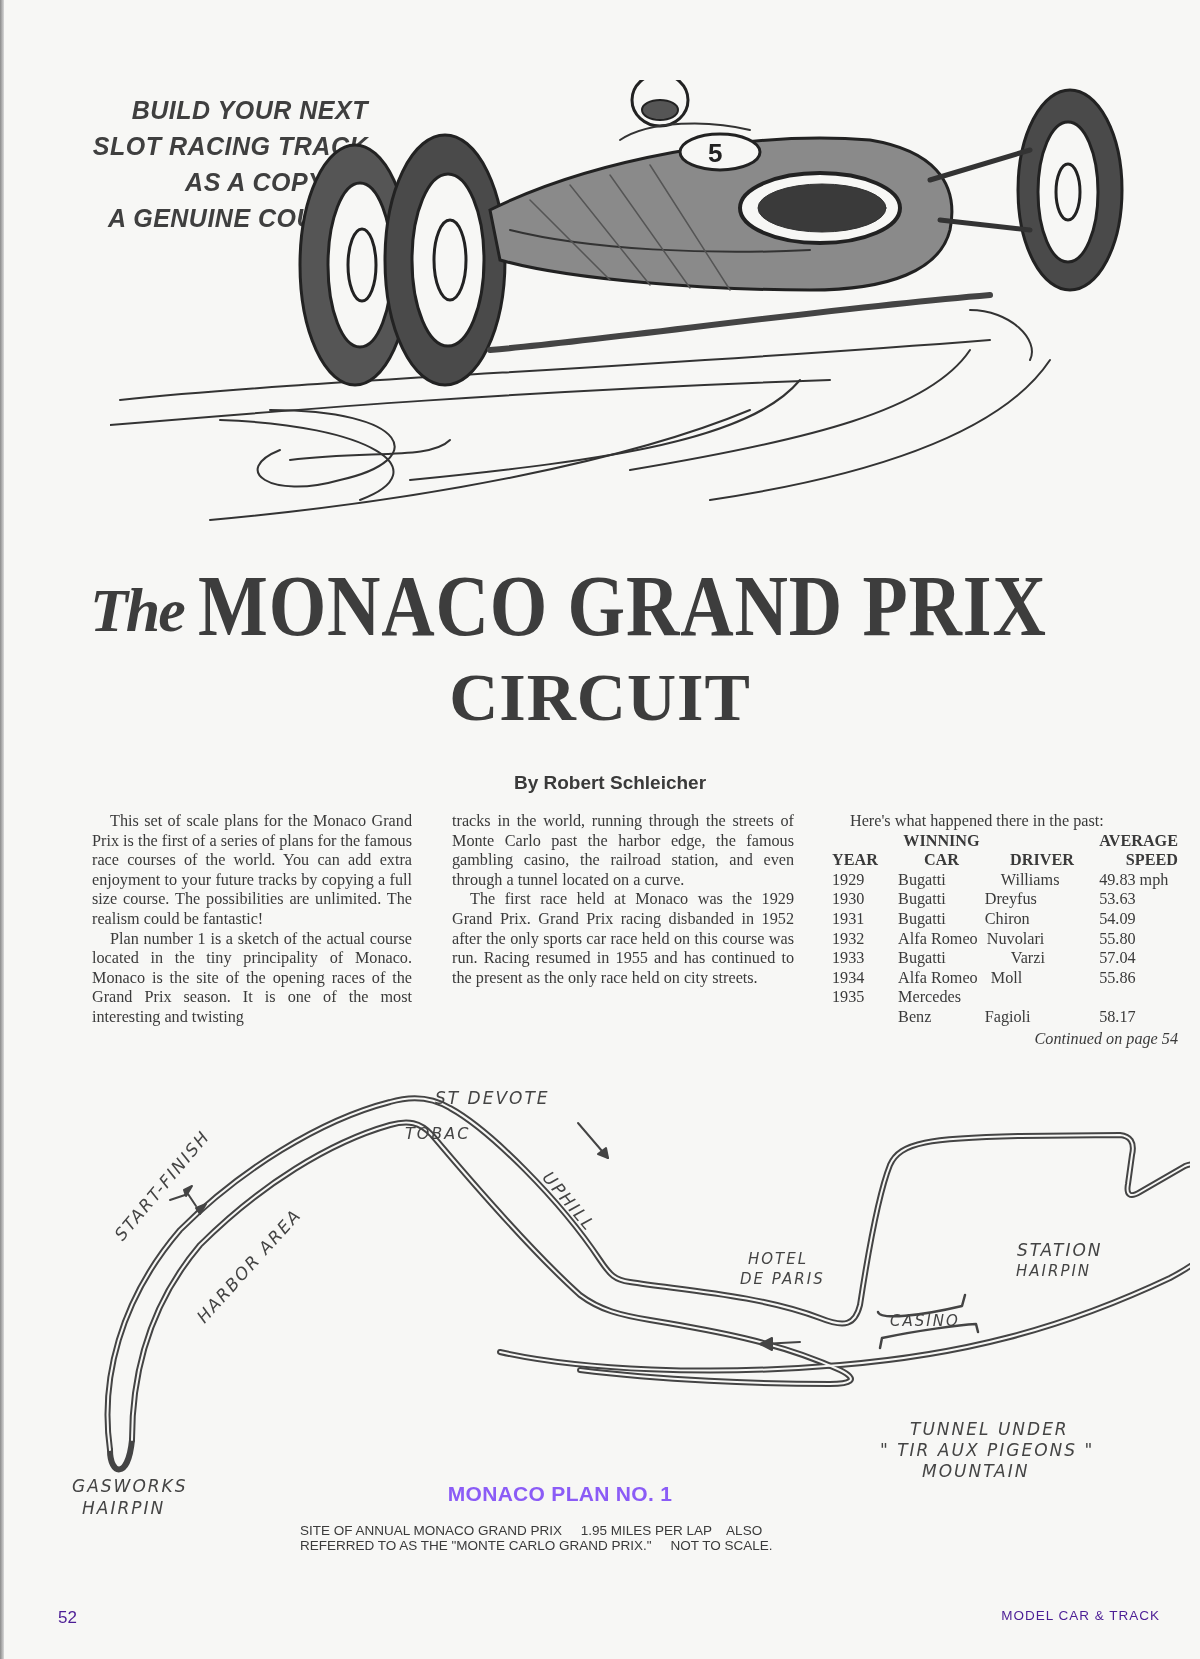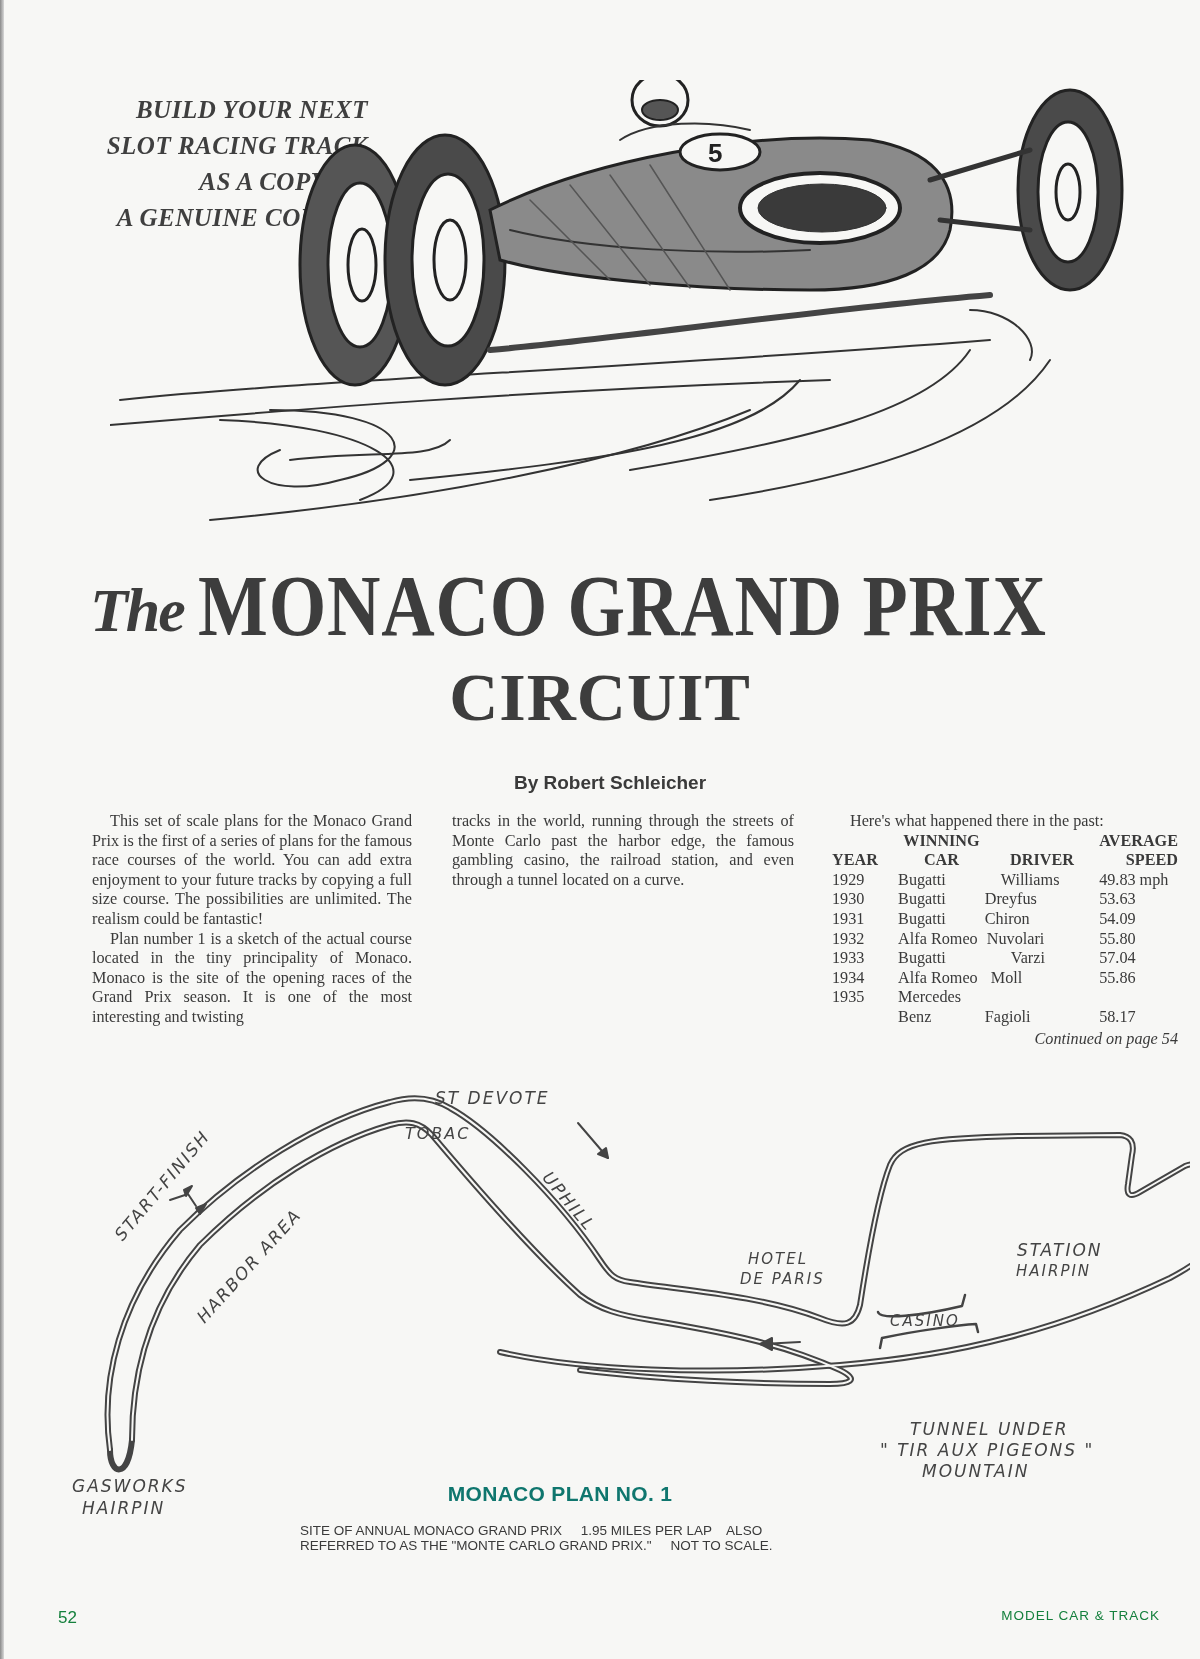--- a/index.html
+++ b/index.html
@@ -4,21 +4,21 @@
 <style>
   html, body { margin: 0; padding: 0; }
   body {
     width: 1200px; height: 1659px; position: relative; overflow: hidden;
     background: #f7f7f5; color: #3a3a3a;
     font-family: "Liberation Serif", serif;
   }
   .binding-edge { position: absolute; left: 0; top: 0; width: 4px; height: 1659px; background: linear-gradient(90deg,#8a8a8a,#d8d8d8); }
   .kicker {
     position: absolute; left: 62px; top: 92px; width: 306px;
-    font-family: Liberation Serif, serif; font-weight: bold; font-style: italic;
+    font-family: Liberation Sans, sans-serif; font-weight: bold; font-style: italic;
     font-size: 25px; line-height: 36px; color: #3f3f3f; text-align: right; letter-spacing: 0.5px;
   }
   .kicker div { white-space: nowrap; }
   .illustration { position: absolute; left: 110px; top: 80px; width: 1080px; height: 460px; }
   .title-line {
     position: absolute; left: 90px; top: 556px; width: 1030px; white-space: nowrap;
     font-family: "Liberation Serif", serif; font-weight: bold; color: #3d3d3d;
   }
   .title-the { font-style: italic; font-size: 62px; display: inline-block; transform: translateY(-4px); letter-spacing: -2px; margin-right: 14px; }
   .title-main { font-size: 86px; letter-spacing: 1px; display: inline-block; transform: scaleX(0.86); transform-origin: left; }
@@ -46,27 +46,27 @@
   .results .hdr td { text-align: center; font-weight: bold; }
   .results .hdr .spd { text-align: right; }
   .continued { text-align: right; font-style: italic; margin-top: 2px; }
   .map { position: absolute; left: 60px; top: 1080px; width: 1130px; height: 420px; }
   .map-label {
     position: absolute; font-family: "DejaVu Sans", sans-serif; font-style: italic; font-size: 17px;
     color: #444; letter-spacing: 2px; white-space: nowrap; transform-origin: left center;
   }
   .plan-title {
     position: absolute; left: 280px; width: 560px; top: 1482px; text-align: center;
-    font-family: "Liberation Sans", sans-serif; font-weight: bold; font-size: 21px; color: #0f766e; letter-spacing: 0.3px;
+    font-family: "Liberation Sans", sans-serif; font-weight: bold; font-size: 21px; color: #8b5cf6; letter-spacing: 0.3px;
   }
   .plan-caption {
     position: absolute; left: 300px; width: 540px; top: 1523px;
     font-family: "Liberation Sans", sans-serif; font-size: 13.5px; line-height: 15px; color: #3a3a3a; white-space: pre;
   }
-  .folio { position: absolute; top: 1608px; font-family: "Liberation Sans", sans-serif; color: #15803d; }
+  .folio { position: absolute; top: 1608px; font-family: "Liberation Sans", sans-serif; color: #4c1d95; }
   .folio-left { left: 58px; font-size: 17px; }
   .folio-right { right: 40px; font-size: 13.5px; letter-spacing: 1px; }
 </style>
 </head>
 <body>
 
 <div class="binding-edge"></div>
 
 <div class="kicker">
   <div>BUILD YOUR NEXT</div>
@@ -131,20 +131,21 @@
 
 <div class="byline">By Robert Schleicher</div>
 
 <div class="col col1">
   <p>This set of scale plans for the Monaco Grand Prix is the first of a series of plans for the famous race courses of the world. You can add extra enjoyment to your future tracks by copying a full size course. The possibilities are unlimited. The realism could be fantastic!</p>
   <p>Plan number 1 is a sketch of the actual course located in the tiny principality of Monaco. Monaco is the site of the opening races of the Grand Prix season. It is one of the most interesting and twisting</p>
 </div>
 
 <div class="col col2">
   <p style="text-indent:0">tracks in the world, running through the streets of Monte Carlo past the harbor edge, the famous gambling casino, the railroad station, and even through a tunnel located on a curve.</p>
+  <p>The first race held at Monaco was the 1929 Grand Prix. Grand Prix racing disbanded in 1952 after the only sports car race held on this course was run. Racing resumed in 1955 and has continued to the present as the only race held on city streets.</p>
 </div>
 
 <div class="col col3">
   <p>Here's what happened there in the past:</p>
   <table class="results">
     <tbody>
         <tr class="hdr">
       <td class="yr"></td>
       <td class="car">WINNING</td>
       <td class="drv"></td>

